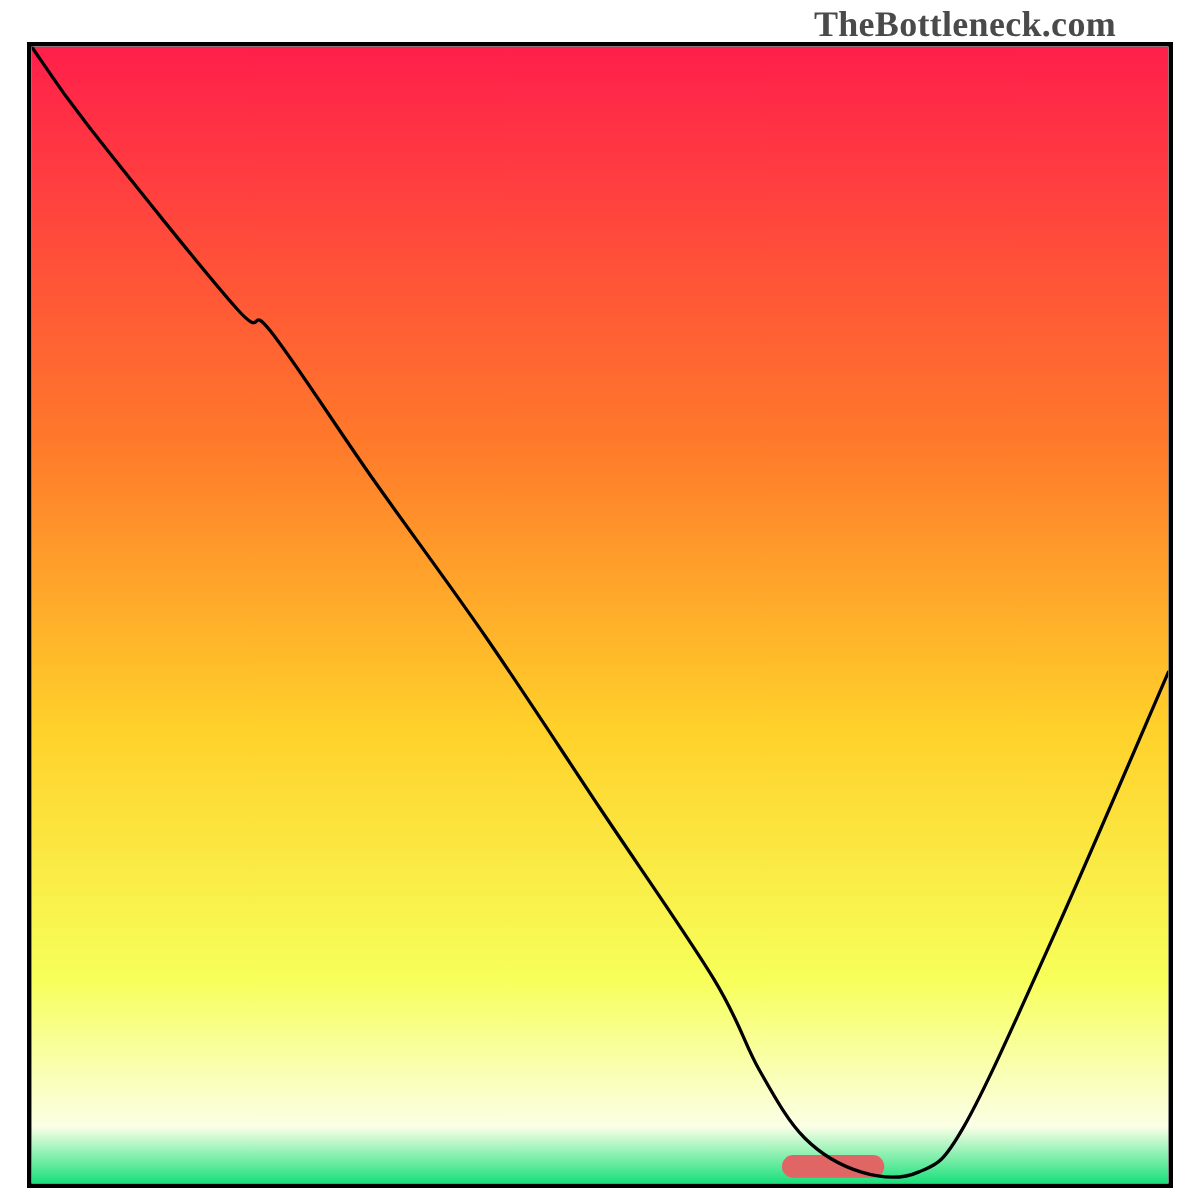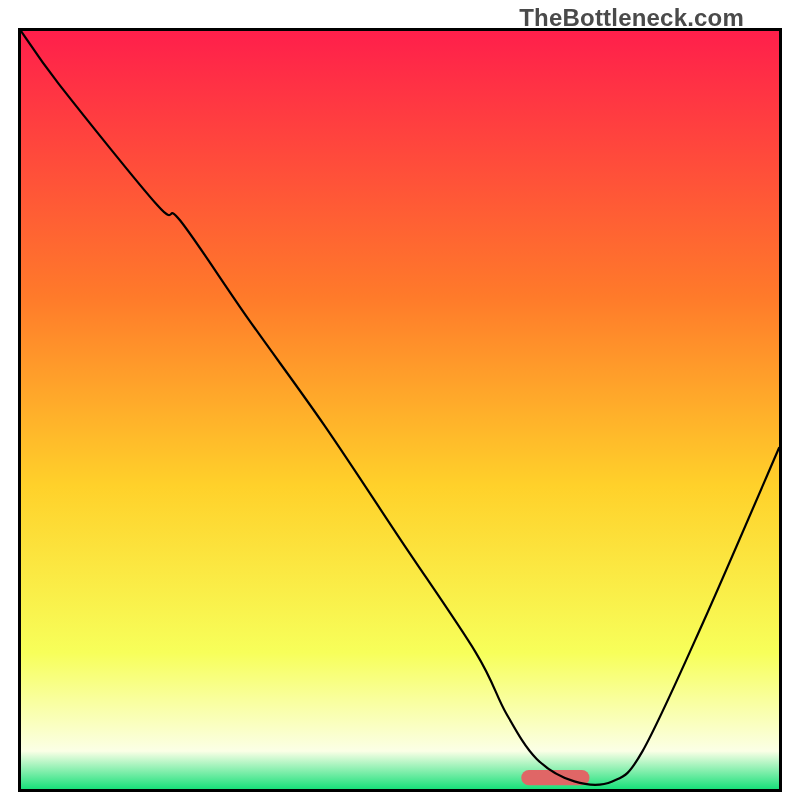--- a/index.html
+++ b/index.html
@@ -7,20 +7,21 @@
     padding: 0;
     width: 800px;
     height: 800px;
     background: #ffffff;
     font-family: Arial, Helvetica, sans-serif;
   }
   .frame {
     position: relative;
     width: 756px;
     height: 800px;
+    font-family: Liberation Serif, serif;
   }
   .watermark {
     position: absolute;
     top: 4px;
     right: 12px;
     font-size: 24px;
     font-weight: 600;
     color: #4a4a4a;
     letter-spacing: 0.2px;
   }

